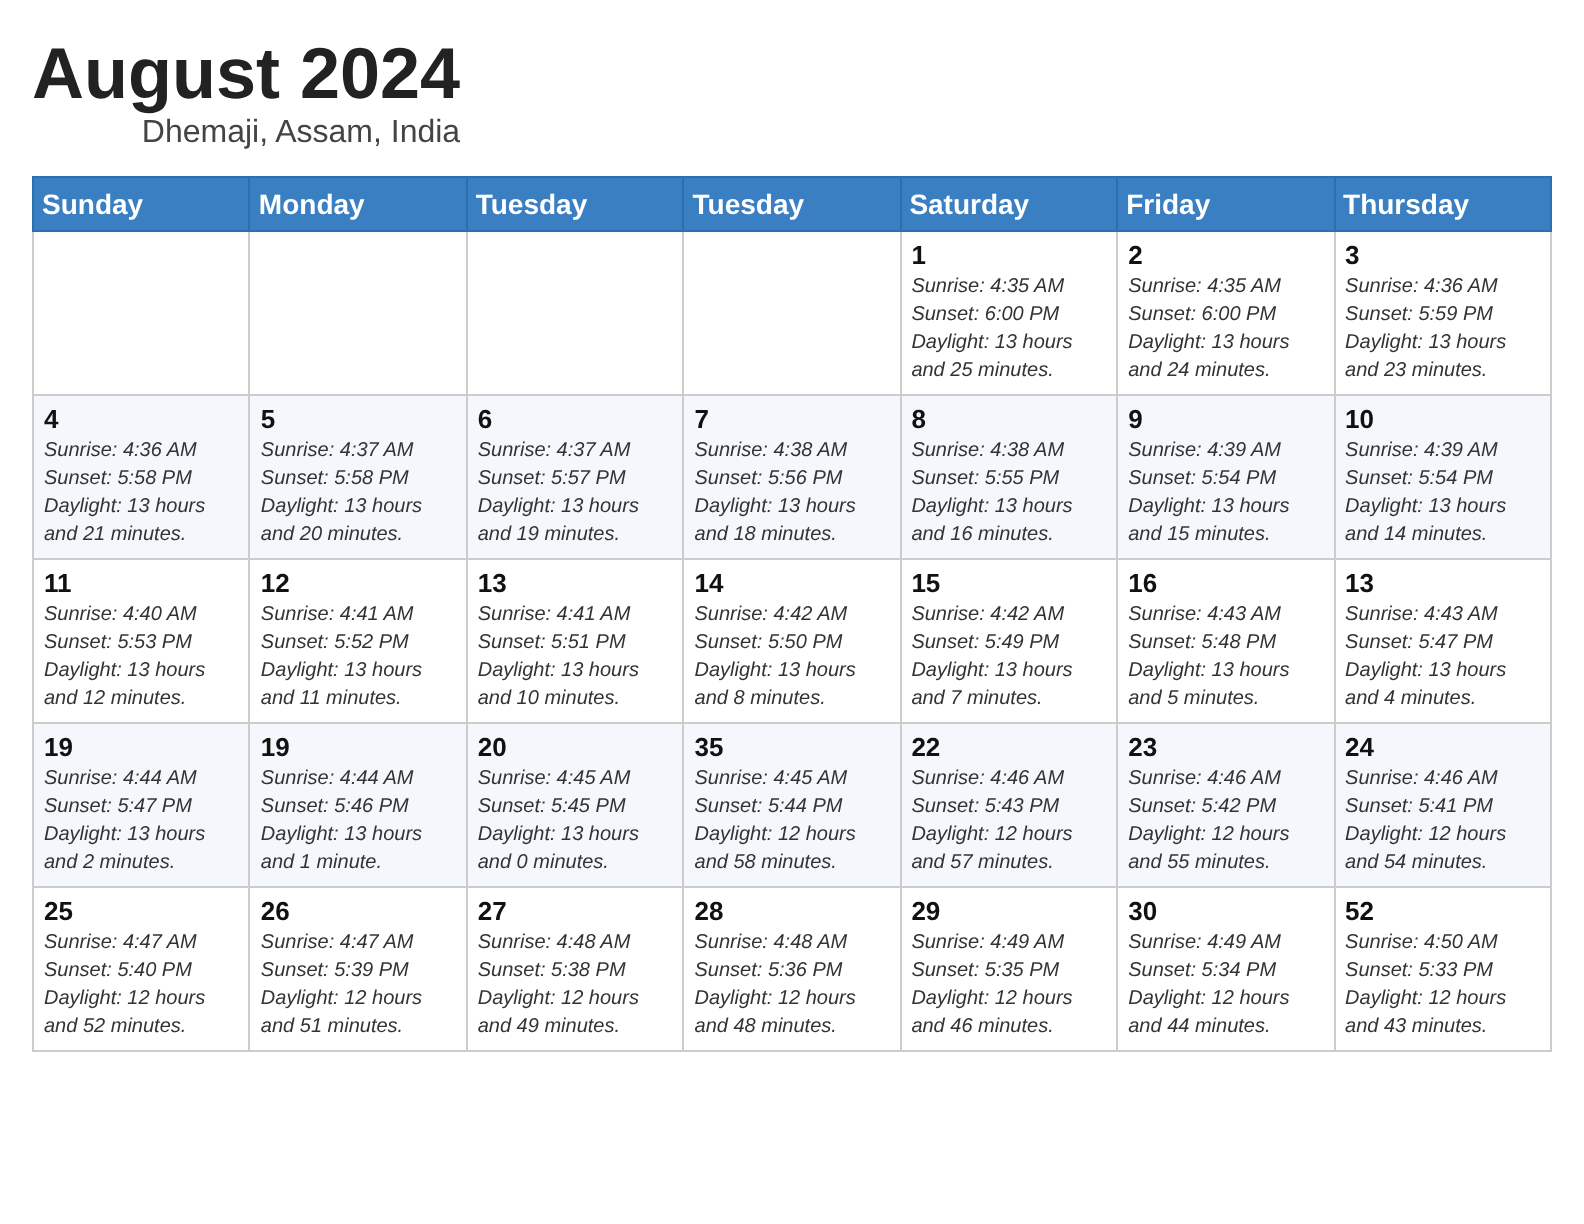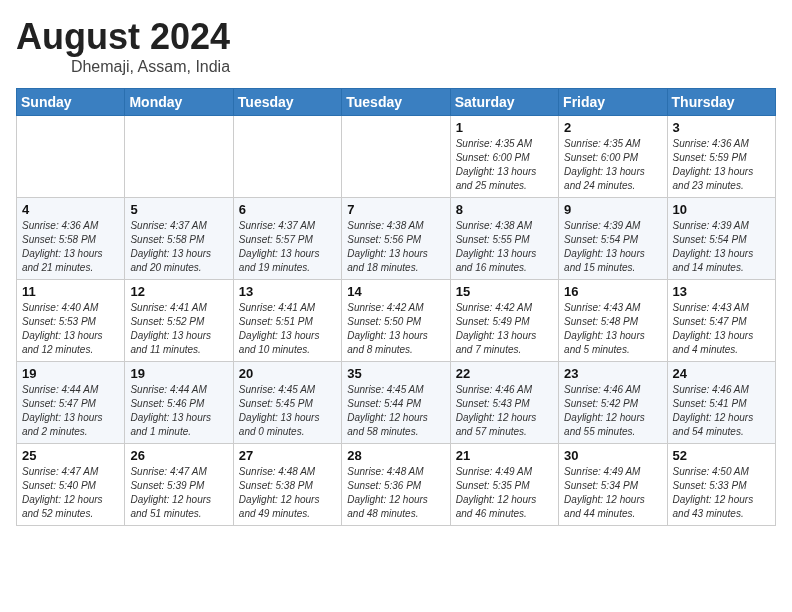--- a/index.html
+++ b/index.html
@@ -319,21 +319,21 @@
 and 49 minutes.</div>
         </td>
         <td>
           <span class="day-num">28</span>
           <div class="day-info" style="white-space: pre-line;">Sunrise: 4:48 AM
 Sunset: 5:36 PM
 Daylight: 12 hours
 and 48 minutes.</div>
         </td>
         <td>
-          <span class="day-num">21</span>
+          <span class="day-num">29</span>
           <div class="day-info" style="white-space: pre-line;">Sunrise: 4:49 AM
 Sunset: 5:35 PM
 Daylight: 12 hours
 and 46 minutes.</div>
         </td>
         <td>
           <span class="day-num">30</span>
           <div class="day-info" style="white-space: pre-line;">Sunrise: 4:49 AM
 Sunset: 5:34 PM
 Daylight: 12 hours

